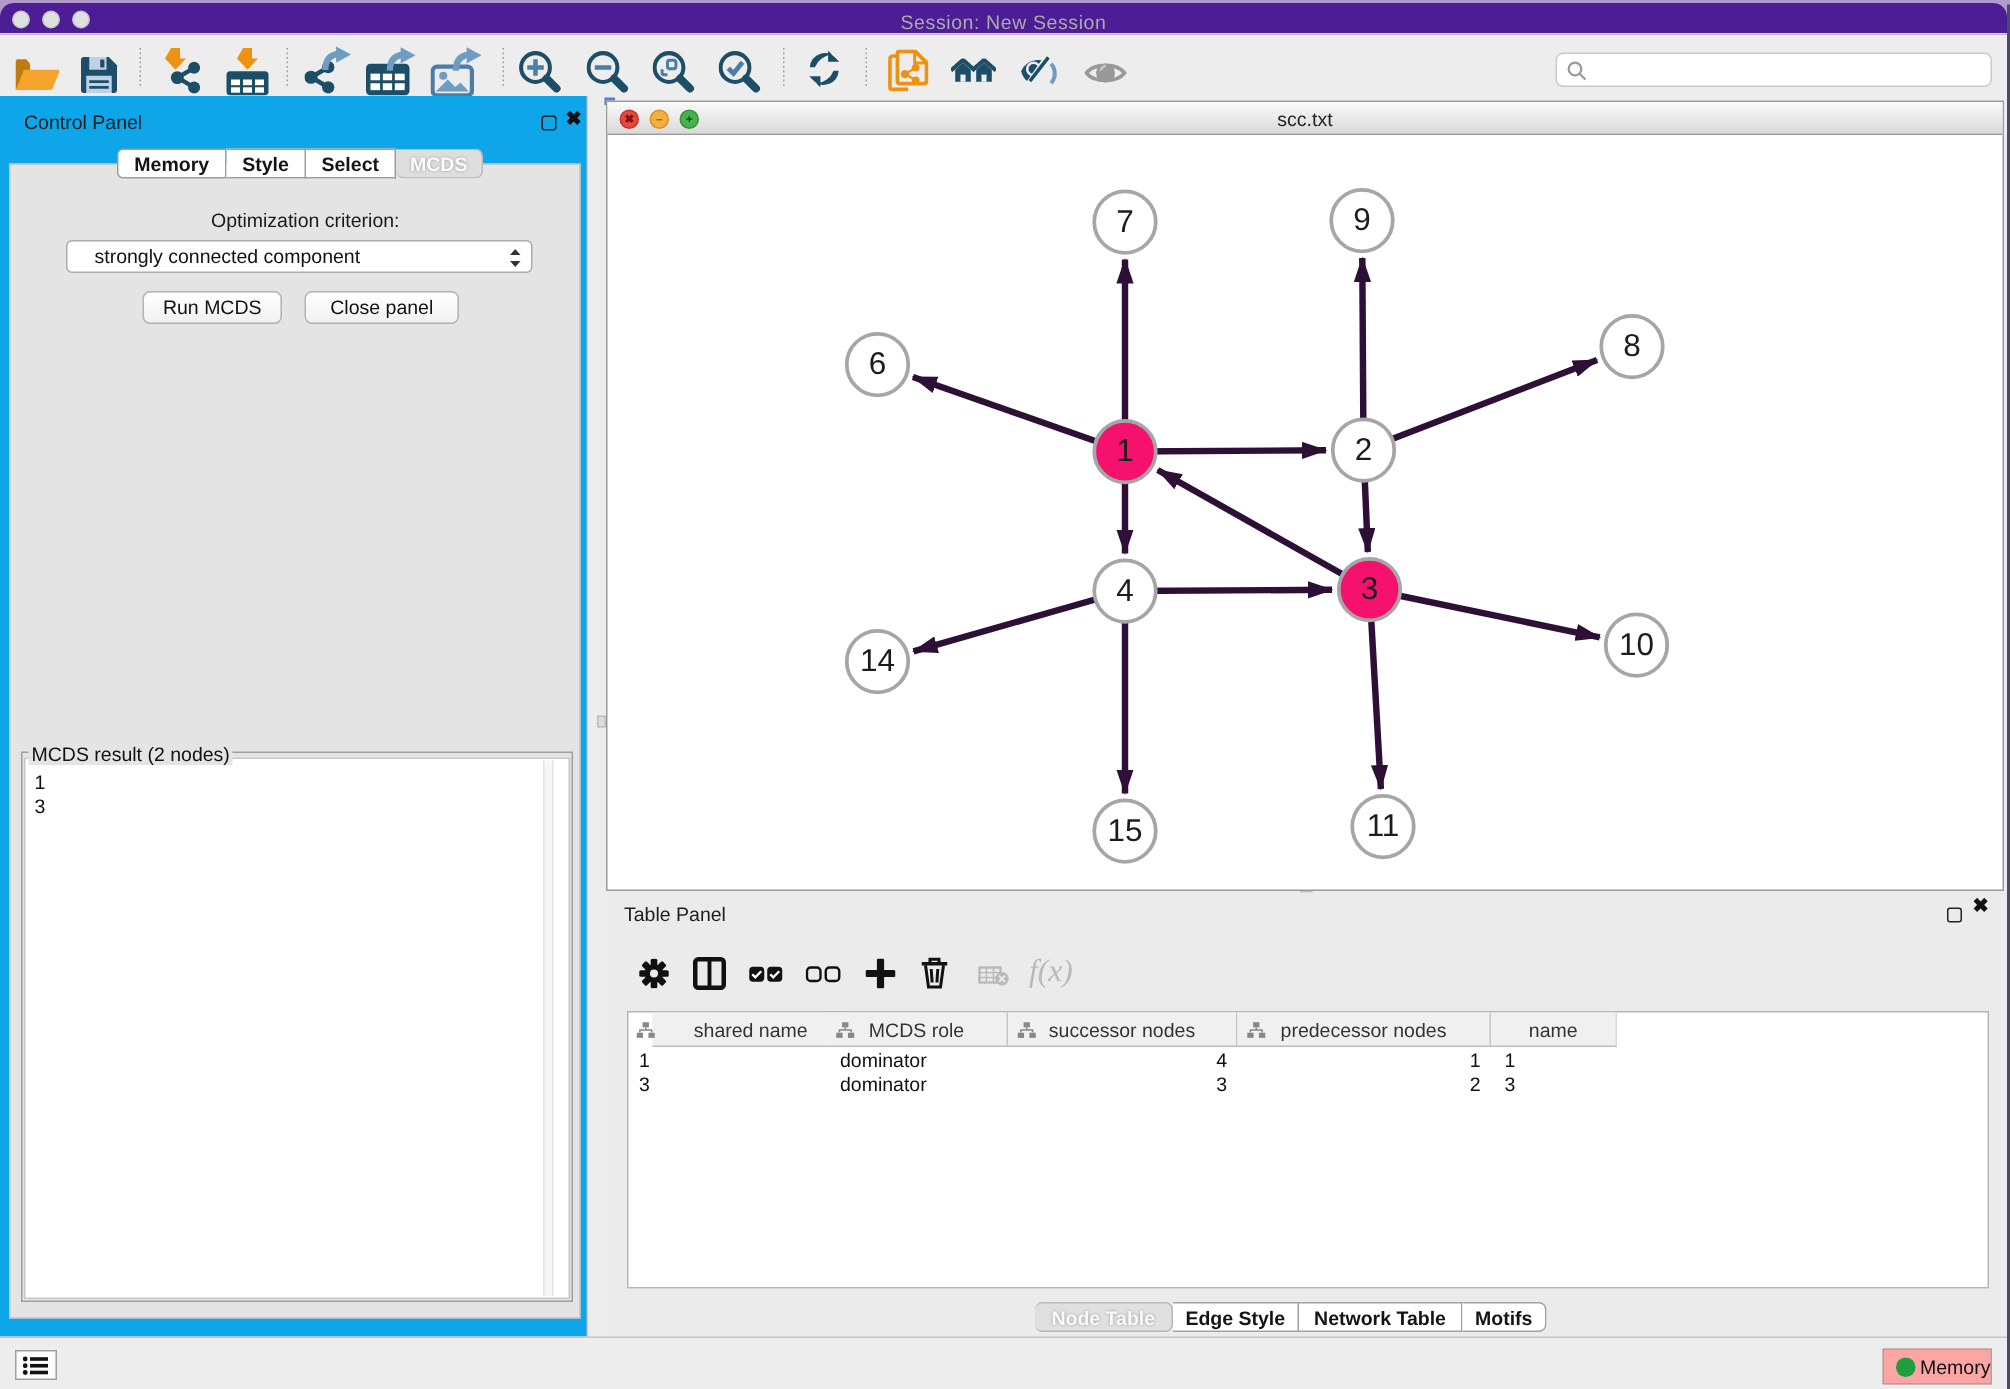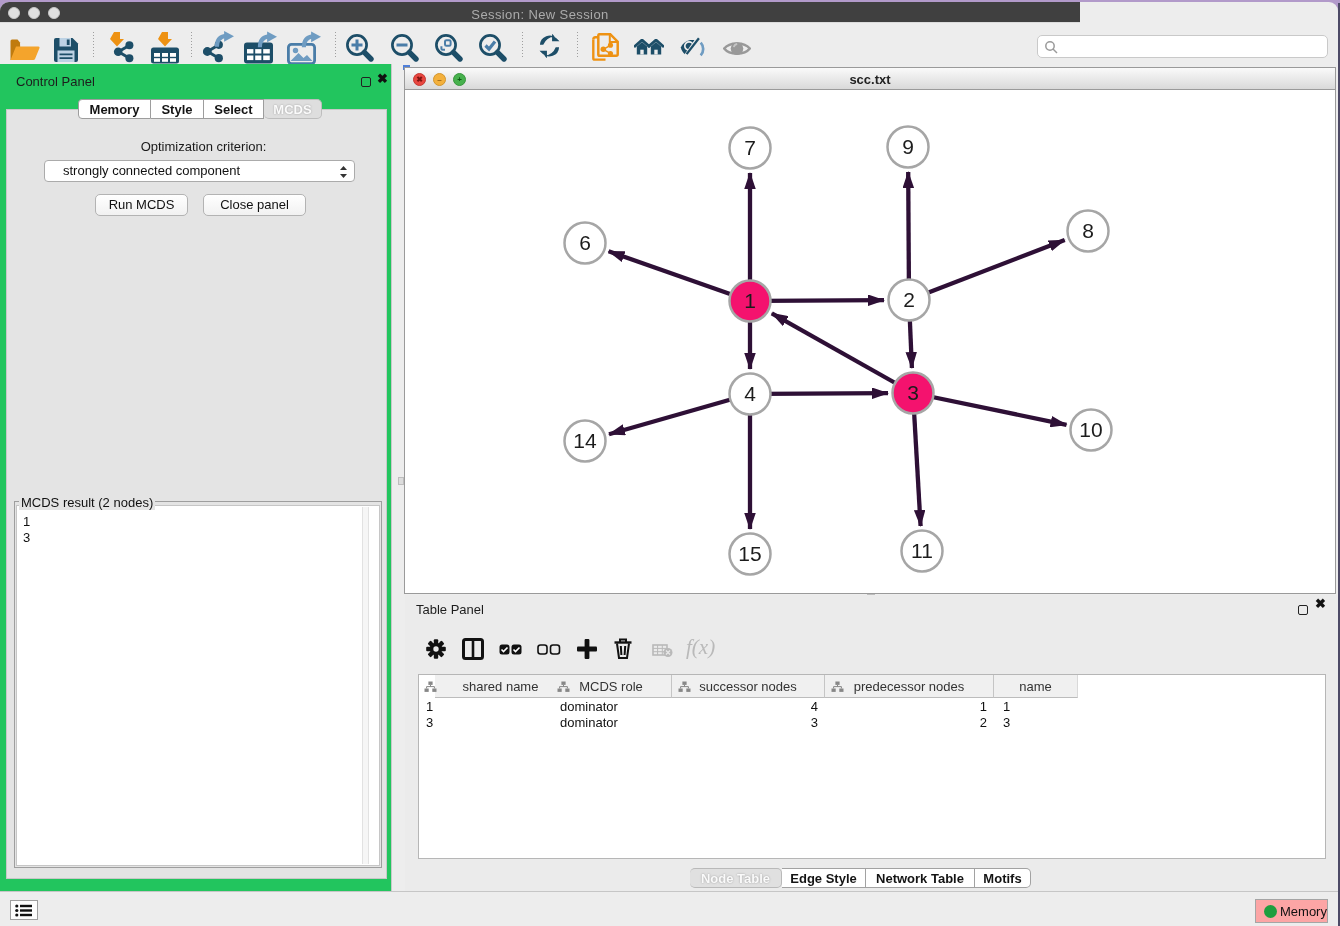--- a/index.html
+++ b/index.html
@@ -1,50 +1,50 @@
 <!DOCTYPE html>
 <html><head>
 <meta charset="utf-8">
 <style>
 * { margin:0; padding:0; box-sizing:border-box; }
 html,body { width:1340px; height:926px; overflow:hidden; }
 body { background:#b29aca; font-family:"Liberation Sans", sans-serif; position:relative; }
 #win { position:absolute; left:0; top:2px; width:1338px; height:924px; background:#ededed; border-radius:9px 9px 0 0; overflow:hidden; }
 #edgestrip { position:absolute; right:0; top:3px; width:2px; height:923px; background:#4d4a66; }
 
-#titlebar { position:absolute; left:0; top:0; width:1080px; height:21px; background:#404040; border-bottom:1px solid #dcdcdc; }
+#titlebar { position:absolute; left:0; top:0; width:1338px; height:21px; background:#4c1d95; border-bottom:1px solid #dcdcdc; }
 .tl { position:absolute; top:5px; width:12px; height:12px; border-radius:50%; background:#e0e0e0; border:1px solid #c6c6c6; }
 #title { position:absolute; top:5px; letter-spacing:0.4px; left:0; width:100%; text-align:center; font-size:13px; color:#ababab; }
 
 #toolbar { position:absolute; left:0; top:22px; width:1338px; height:40px; background:#ededed; }
 .sep { position:absolute; top:8px; height:26px; width:1px; background-image:linear-gradient(#9f9f9f 1px, transparent 1px); background-size:1px 3px; }
 .ticon { position:absolute; top:6px; }
 #search { position:absolute; left:1037px; top:11px; width:291px; height:23px; background:#fff; border:1px solid #c9c9c9; border-radius:5px; }
 
-#cpanel { position:absolute; left:0; top:62px; width:392px; height:829px; background:#22c55e; border-right:1px solid #c9c9c9; }
+#cpanel { position:absolute; left:0; top:62px; width:392px; height:829px; background:#0ea5e9; border-right:1px solid #c9c9c9; }
 #cptitle { position:absolute; left:16px; top:10px; font-size:13px; color:#1d1d1d; }
 .floatsq { position:absolute; width:10px; height:10px; border:1.5px solid #222; border-radius:2px; }
 .closex { position:absolute; font-size:13px; font-weight:bold; color:#111; }
 #cpbody { position:absolute; left:6px; top:45px; width:381px; height:770px; background:#e4e4e4; border:1px solid #c8c8c8; }
 .tabs { position:absolute; display:flex; z-index:3; }
 .tab { height:20px; font-size:13px; font-weight:bold; color:#141414; background:#fff; border:1px solid #9d9d9d; border-left:none; text-align:center; line-height:19px; }
 .tab.first { border-left:1px solid #9d9d9d; border-radius:4px 0 0 4px; }
 .tab.sel { background:#dedede; border-color:#bdbdbd; color:#fbfbfb; text-shadow:0 0 2px #9a9a9a; border-radius:0 5px 5px 5px; }
 #optlabel { position:absolute; left:8px; top:75px; width:100%; text-align:center; font-size:13px; color:#1a1a1a; }
 #dropdown { position:absolute; left:44px; top:96px; width:311px; height:22px; background:#fff; border:1px solid #ababab; border-radius:4px; font-size:13px; color:#111; line-height:20px; padding-left:18px; }
 .btn { position:absolute; height:22px; background:linear-gradient(#ffffff,#f1f1f1); border:1px solid #b3b3b3; border-radius:5px; font-size:13px; color:#111; text-align:center; line-height:20px; }
 #mcdsbox { position:absolute; left:14px; top:431px; width:368px; height:373px; }
 #mcdsboxborder { position:absolute; left:0px; top:6px; width:368px; height:367px; border:1px solid #9e9e9e; }
 #mcdstitle { position:absolute; left:5px; top:0px; background:#e4e4e4; padding:0 2px; font-size:13px; color:#111; }
 #mcdsinner { position:absolute; left:2px; top:10px; width:364px; height:361px; background:#fff; border:1px solid #c6c6c6; font-size:13px; color:#111; }
 #mcdssb { position:absolute; right:10px; top:1px; width:7px; height:357px; background:#f6f6f6; border-left:1px solid #e2e2e2; border-right:1px solid #e2e2e2; }
 
 #netframe { position:absolute; left:404px; top:65px; width:932px; height:527px; border:1px solid #9a9a9a; background:#fff; }
 #nettitle { position:absolute; left:0; top:0; width:100%; height:22px; background:linear-gradient(#fafafa,#d9d9d9); border-bottom:1px solid #9a9a9a; }
-#netname { position:absolute; width:100%; text-align:center; top:4px; font-size:13px; font-weight:bold; color:#222; }
+#netname { position:absolute; width:100%; text-align:center; top:4px; font-size:13px; font-weight:normal; color:#222; }
 .light { position:absolute; top:5px; width:13px; height:13px; border-radius:50%; font-size:8px; font-weight:bold; text-align:center; line-height:12px; }
 #graph { position:absolute; left:0px; top:23px; }
 
 #tpanel { position:absolute; left:405px; top:593px; width:933px; height:298px; background:#ebebeb; }
 #ttable { position:absolute; left:13px; top:79px; width:908px; height:185px; background:#fff; border:1px solid #b6b6b6; }
 .th { position:absolute; top:0; height:23px; background:#f0f0f0; border-right:1px solid #c5c5c5; border-bottom:1px solid #bcbcbc; font-size:13px; color:#333; text-align:center; line-height:23px; }
 .td { position:absolute; font-size:13px; color:#111; height:16px; line-height:16px; }
 .btab { height:20px; font-size:13px; font-weight:bold; color:#141414; background:#fff; border:1px solid #a2a2a2; border-left:none; text-align:center; line-height:19px; }
 .btab.last { border-radius:0 5px 5px 0; }
 .btab.sel { background:#e0e0e0; border-color:#b9b9b9; color:#fafafa; text-shadow:0 0 2px #999; border-radius:5px; }

